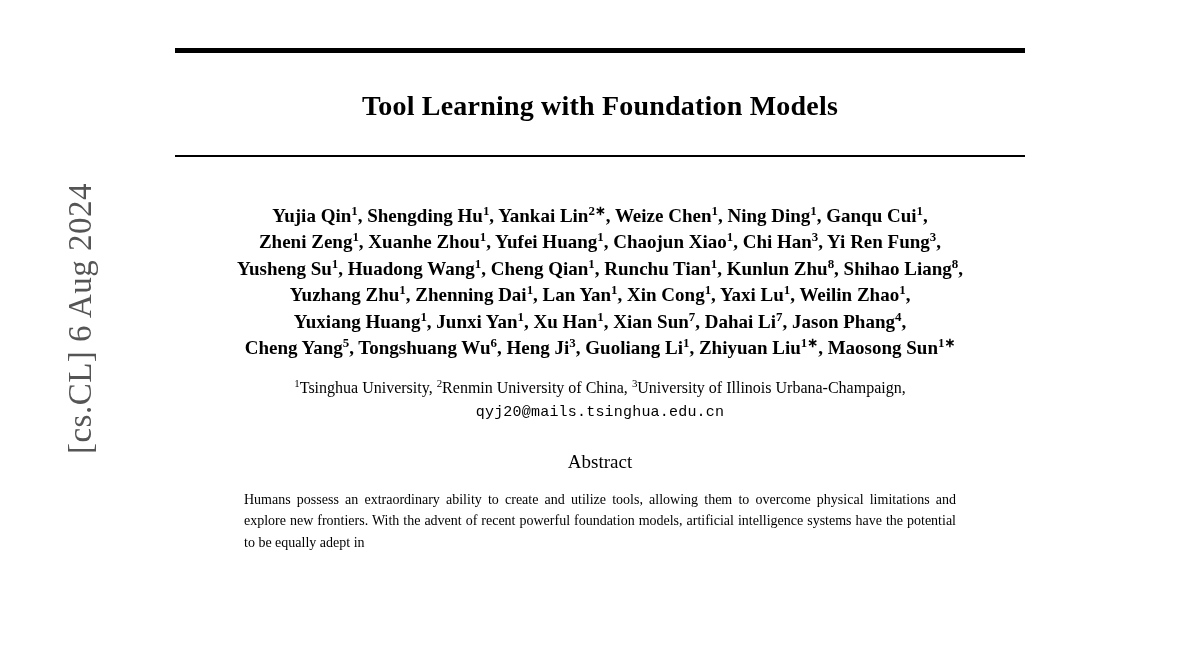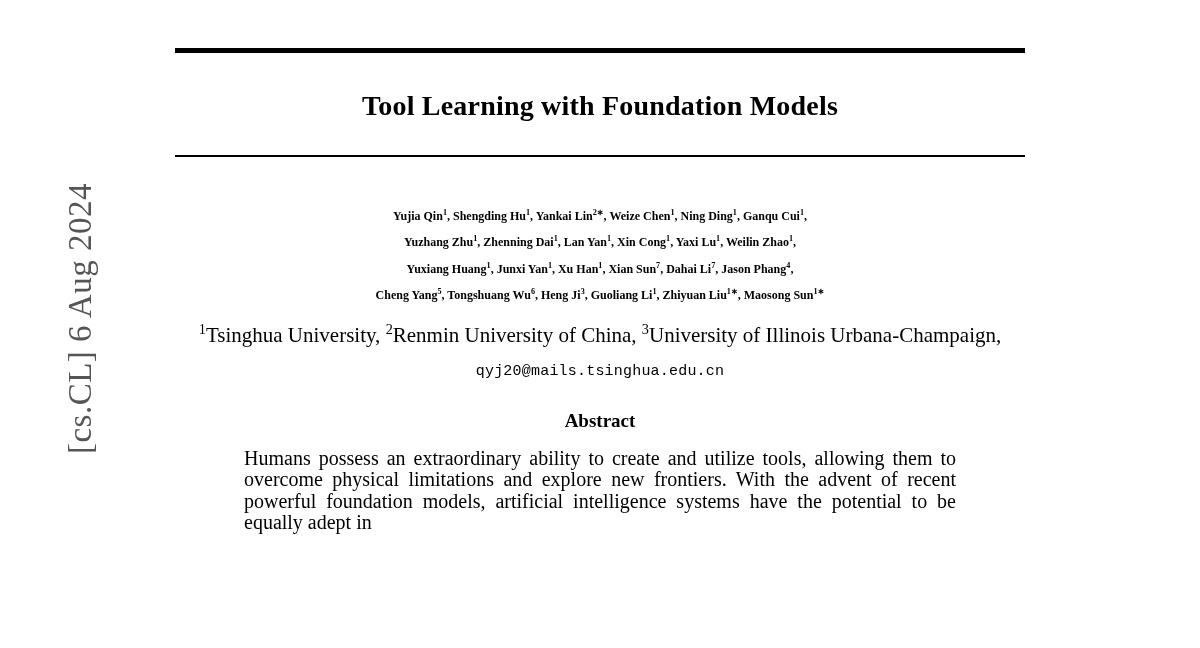--- a/index.html
+++ b/index.html
@@ -68,58 +68,58 @@
     line-height: 34px;
     margin: 36px 0 32px 0;
     letter-spacing: 0.2px;
   }
 
   .authors {
     margin-top: 46px;
     text-align: center;
     font-family: "Liberation Serif", serif;
     font-weight: bold;
-    font-size: 12px;
+    font-size: 19px;
     line-height: 26.5px;
   }
   .authors .ln { display: block; white-space: nowrap; }
   sup { font-size: 0.68em; vertical-align: super; line-height: 0; font-weight: bold; }
 
   .affiliations {
     margin-top: 14px;
     text-align: center;
     font-family: "Liberation Serif", serif;
-    font-size: 21px;
+    font-size: 16px;
     line-height: 24px;
     font-weight: normal;
   }
   .affiliations .ln { display: block; }
   .affiliations sup { font-weight: normal; }
 
   .email {
-    margin-top: 16px;
+    margin-top: 4px;
     text-align: center;
     font-family: "Liberation Mono", monospace;
     font-size: 15px;
     letter-spacing: 0.2px;
   }
 
   .abstract-head {
     margin-top: 30px;
     text-align: center;
     font-family: "Liberation Serif", serif;
-    font-weight: bold;
+    font-weight: normal;
     font-size: 19px;
   }
 
   .abstract-body {
     margin: 16px auto 0 auto;
     width: 712px;
     font-family: "Liberation Serif", serif;
-    font-size: 20px;
+    font-size: 14px;
     line-height: 21.5px;
     text-align: justify;
     text-justify: inter-word;
   }
   .abstract-body p { margin: 0; }
 </style>
 </head>
 <body>
 
 <div class="arxiv-stamp">
@@ -129,20 +129,22 @@
 <div class="page">
 
   <div class="rule-top"></div>
 
   <div class="title">Tool Learning with Foundation Models</div>
 
   <div class="rule-thin"></div>
 
   <div class="authors">
     <span class="ln">Yujia Qin<sup>1</sup>, Shengding Hu<sup>1</sup>, Yankai Lin<sup>2</sup><sup>∗</sup>, Weize Chen<sup>1</sup>, Ning Ding<sup>1</sup>, Ganqu Cui<sup>1</sup>,</span>
+    <span class="ln">Zheni Zeng<sup>1</sup>, Xuanhe Zhou<sup>1</sup>, Yufei Huang<sup>1</sup>, Chaojun Xiao<sup>1</sup>, Chi Han<sup>3</sup>, Yi Ren Fung<sup>3</sup>,</span>
+    <span class="ln">Yusheng Su<sup>1</sup>, Huadong Wang<sup>1</sup>, Cheng Qian<sup>1</sup>, Runchu Tian<sup>1</sup>, Kunlun Zhu<sup>8</sup>, Shihao Liang<sup>8</sup>,</span>
     <span class="ln">Yuzhang Zhu<sup>1</sup>, Zhenning Dai<sup>1</sup>, Lan Yan<sup>1</sup>, Xin Cong<sup>1</sup>, Yaxi Lu<sup>1</sup>, Weilin Zhao<sup>1</sup>,</span>
     <span class="ln">Yuxiang Huang<sup>1</sup>, Junxi Yan<sup>1</sup>, Xu Han<sup>1</sup>, Xian Sun<sup>7</sup>, Dahai Li<sup>7</sup>, Jason Phang<sup>4</sup>,</span>
     <span class="ln">Cheng Yang<sup>5</sup>, Tongshuang Wu<sup>6</sup>, Heng Ji<sup>3</sup>, Guoliang Li<sup>1</sup>, Zhiyuan Liu<sup>1</sup><sup>∗</sup>, Maosong Sun<sup>1</sup><sup>∗</sup></span>
   </div>
 
   <div class="affiliations">
     <span class="ln"><sup>1</sup>Tsinghua University, <sup>2</sup>Renmin University of China, <sup>3</sup>University of Illinois Urbana-Champaign,</span>
   </div>
 
   <div class="email">qyj20@mails.tsinghua.edu.cn</div>

